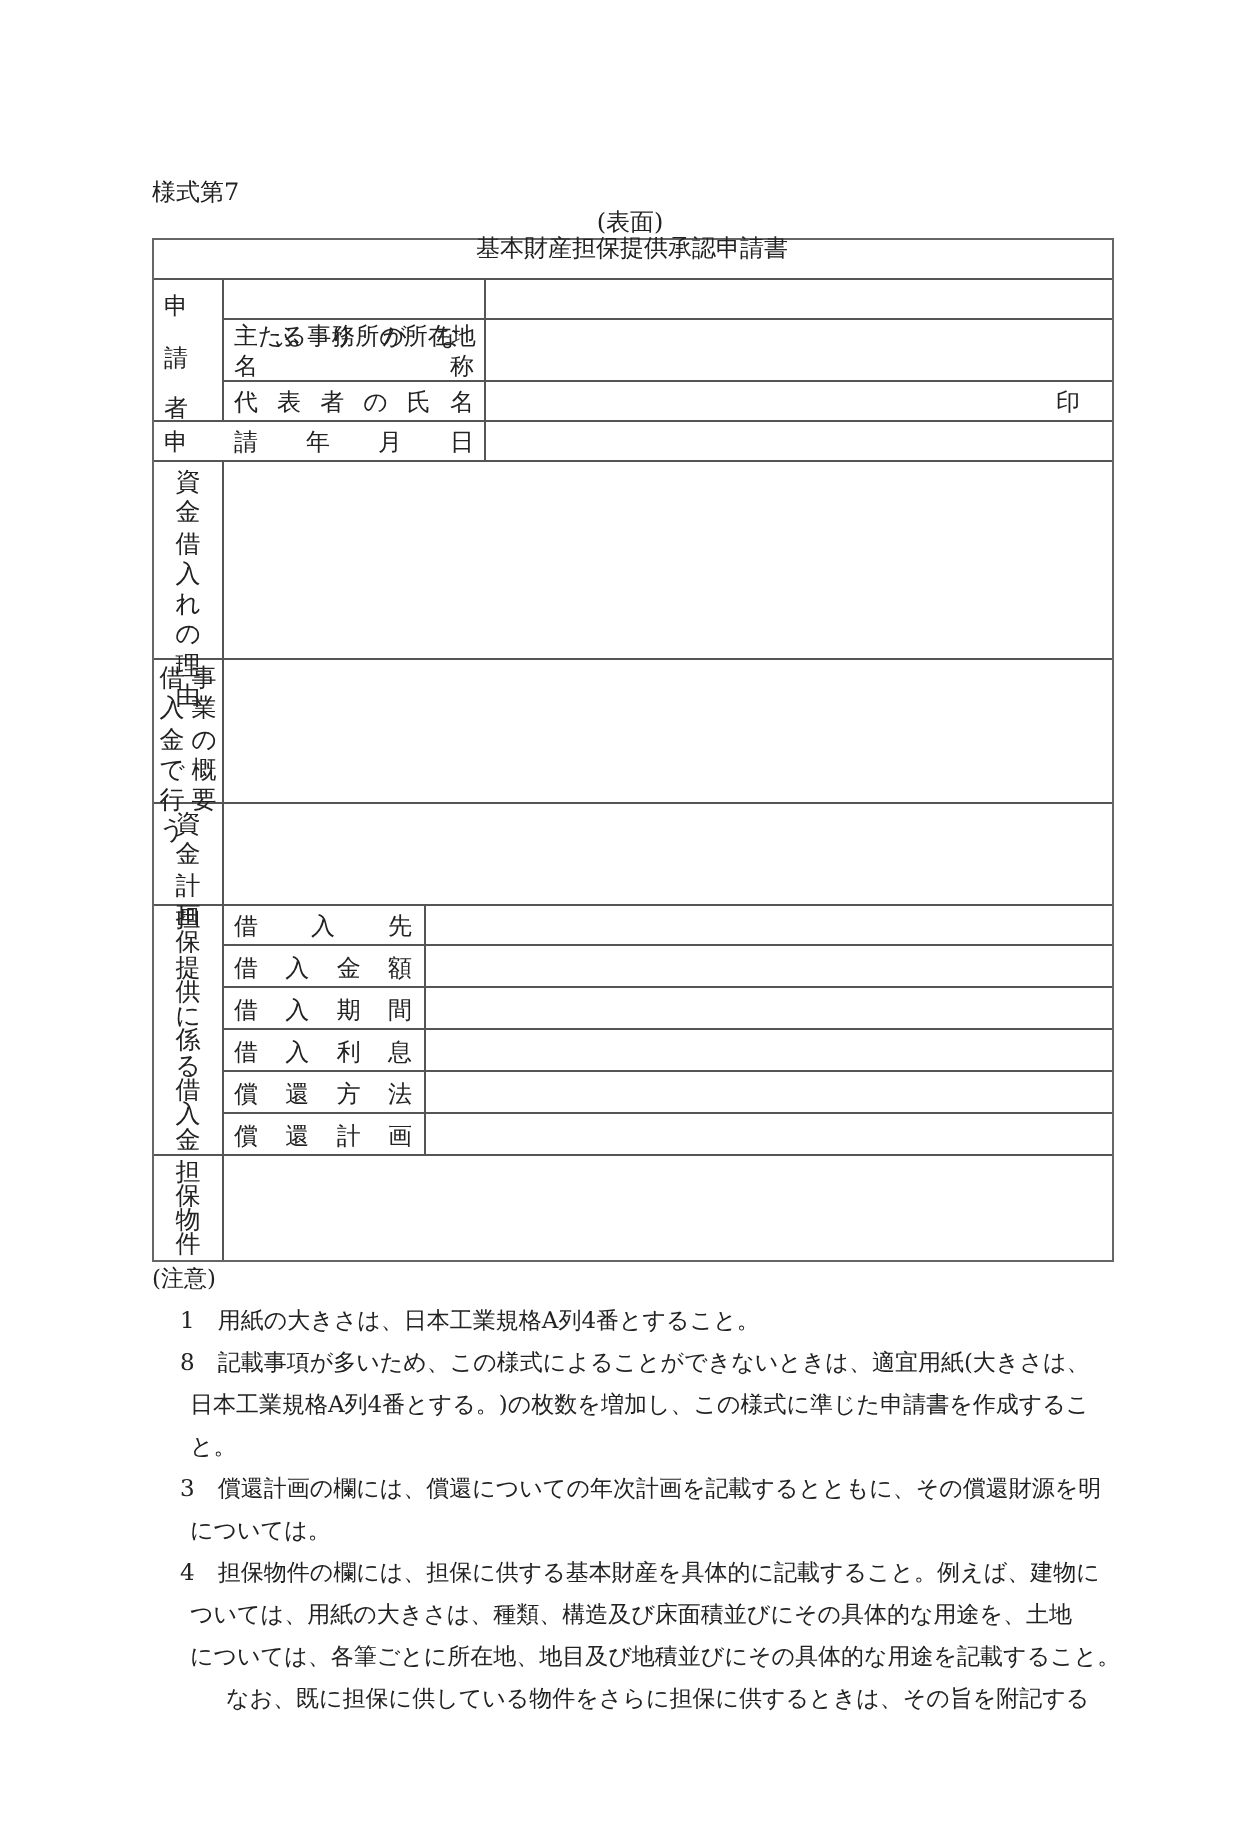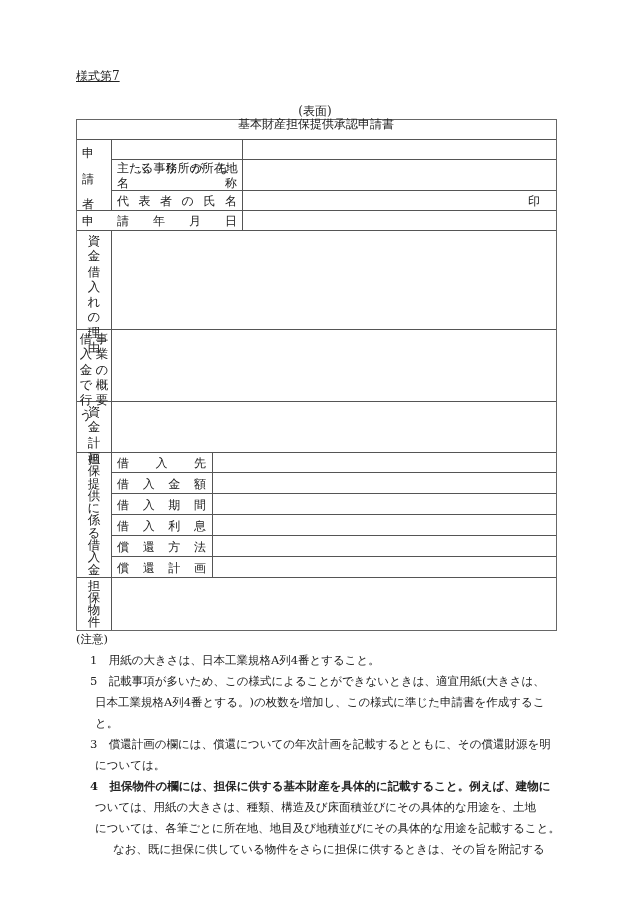--- a/index.html
+++ b/index.html
@@ -1,19 +1,19 @@
 <!DOCTYPE html>
 <html><head>
 <meta charset="utf-8">
 <style>
   html, body { margin:0; padding:0; background:#ffffff; }
   body { width:630px; height:916px; position:relative; overflow:hidden;
          font-family: "DejaVu Serif", "Liberation Serif", serif; color:#222; }
   .abs { position:absolute; }
-  .form-id { left:76px; top:68px; font-size:12px;text-decoration:underline; }
+  .form-id { left:76px; top:88px; font-size:12px; }
   .face { left:0; width:630px; top:103px; text-align:center; font-size:12px; }
   .hl { position:absolute; height:0; border-top:1px solid #555; }
   .vl { position:absolute; width:0; border-left:1px solid #555; }
   .outer { position:absolute; left:76px; top:119px; width:479px; height:510px; border:1.5px solid #666; }
   .cell-text { position:absolute; font-size:12px; white-space:nowrap; }
   .spread { display:flex; justify-content:space-between; }
   .vert { position:absolute; font-size:12.5px; line-height:15.3px; text-align:center; width:16px; }
   .vert span { display:block; }
   .note-line { position:absolute; white-space:nowrap; font-size:11.5px; }
   .field { position:absolute; }
@@ -187,21 +187,21 @@
 <div class="vert" style="left:86px;top:580px;line-height:12px;">
   <span>担</span>
     <span>保</span>
     <span>物</span>
     <span>件</span>
 </div>
 <div class="field" style="left:112px;top:578px;width:443px;height:51px;"></div>
 
 <div class="note-line" style="left:76px;top:632px;">(注意)</div>
 <div class="note-line" style="left:90px;top:653px;">1　用紙の大きさは、日本工業規格A列4番とすること。</div>
-<div class="note-line" style="left:90px;top:674px;">5　記載事項が多いため、この様式によることができないときは、適宜用紙(大きさは、</div>
+<div class="note-line" style="left:90px;top:674px;">8　記載事項が多いため、この様式によることができないときは、適宜用紙(大きさは、</div>
 <div class="note-line" style="left:95px;top:695px;">日本工業規格A列4番とする。)の枚数を増加し、この様式に準じた申請書を作成するこ</div>
 <div class="note-line" style="left:95px;top:716px;">と。</div>
 <div class="note-line" style="left:90px;top:737px;">3　償還計画の欄には、償還についての年次計画を記載するとともに、その償還財源を明</div>
 <div class="note-line" style="left:95px;top:758px;">については。</div>
-<div class="note-line" style="left:90px;top:779px;font-weight:bold;">4　担保物件の欄には、担保に供する基本財産を具体的に記載すること。例えば、建物に</div>
+<div class="note-line" style="left:90px;top:779px;">4　担保物件の欄には、担保に供する基本財産を具体的に記載すること。例えば、建物に</div>
 <div class="note-line" style="left:95px;top:800px;">ついては、用紙の大きさは、種類、構造及び床面積並びにその具体的な用途を、土地</div>
 <div class="note-line" style="left:95px;top:821px;">については、各筆ごとに所在地、地目及び地積並びにその具体的な用途を記載すること。</div>
 <div class="note-line" style="left:113px;top:842px;">なお、既に担保に供している物件をさらに担保に供するときは、その旨を附記する</div>
 
 </body></html>

